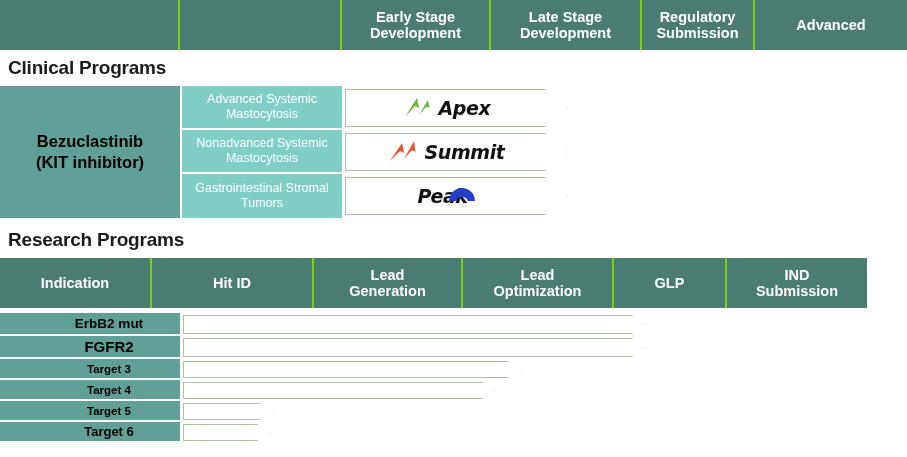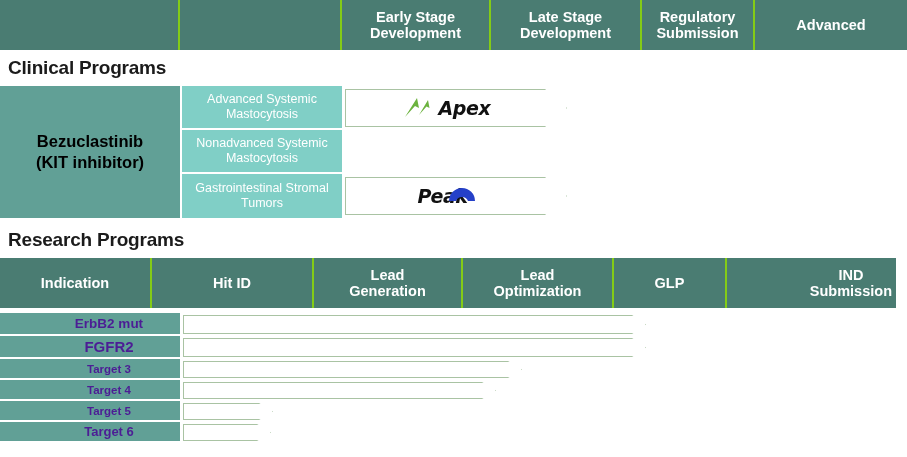--- a/index.html
+++ b/index.html
@@ -134,21 +134,21 @@
     flex-direction: column;
   }
   .res-row {
     display: flex;
     align-items: stretch;
     background: #ffffff;
   }
   .res-label {
     width: 180px;
     background: #61a096;
-    color: #4c1d95;
+    color: #000000;
     font-weight: bold;
     display: flex;
     align-items: center;
     justify-content: center;
     border-bottom: 2px solid #ffffff;
     text-align: center;
     padding-left: 38px;
   }
   .res-track {
     flex: 1;
@@ -235,20 +235,33 @@
               <span class="trial-name">Apex</span>
             </div>
           </div>
         </div>
       </div>
       <div class="clin-row">
         <div class="ind-cell">
           <span>Nonadvanced Systemic</span>
           <span>Mastocytosis</span>
         </div>
+        <div class="bar-area">
+          <div class="trial-bar" style="width: 222px;">
+            <div class="trial-inner">
+              <span>
+                <svg class="logo-mark" width="34" height="26" viewBox="0 0 34 26">
+                  <path d="M1 22 L13 4 L15 14 L11 12 Z" fill="#e8522a"></path>
+                  <path d="M15 20 L25 2 L26.5 13 L23 11 Z" fill="#e8522a"></path>
+                </svg>
+              </span>
+              <span class="trial-name">Summit</span>
+            </div>
+          </div>
+        </div>
       </div>
       <div class="clin-row">
         <div class="ind-cell">
           <span>Gastrointestinal Stromal</span>
           <span>Tumors</span>
         </div>
         <div class="bar-area">
           <div class="trial-bar" style="width: 222px;">
             <div class="trial-inner">
               <span class="trial-name">Peak</span>
@@ -287,21 +300,21 @@
       <div>
         <div>Lead</div>
         <div>Optimization</div>
       </div>
     </div>
     <div class="hdr-cell" style="width: 113px;">
       <div>
         <div>GLP</div>
       </div>
     </div>
-    <div class="hdr-cell" style="width: 169px; justify-content: flex-end;">
+    <div class="hdr-cell" style="width: 140px;">
       <div>
         <div>IND</div>
         <div>Submission</div>
       </div>
     </div>
   </div>
 
 <div class="research-body" id="research-rows">
     <div class="res-row" style="height: 23px;">
       <div class="res-label" style="font-size: 13.5px;">ErbB2 mut</div>

